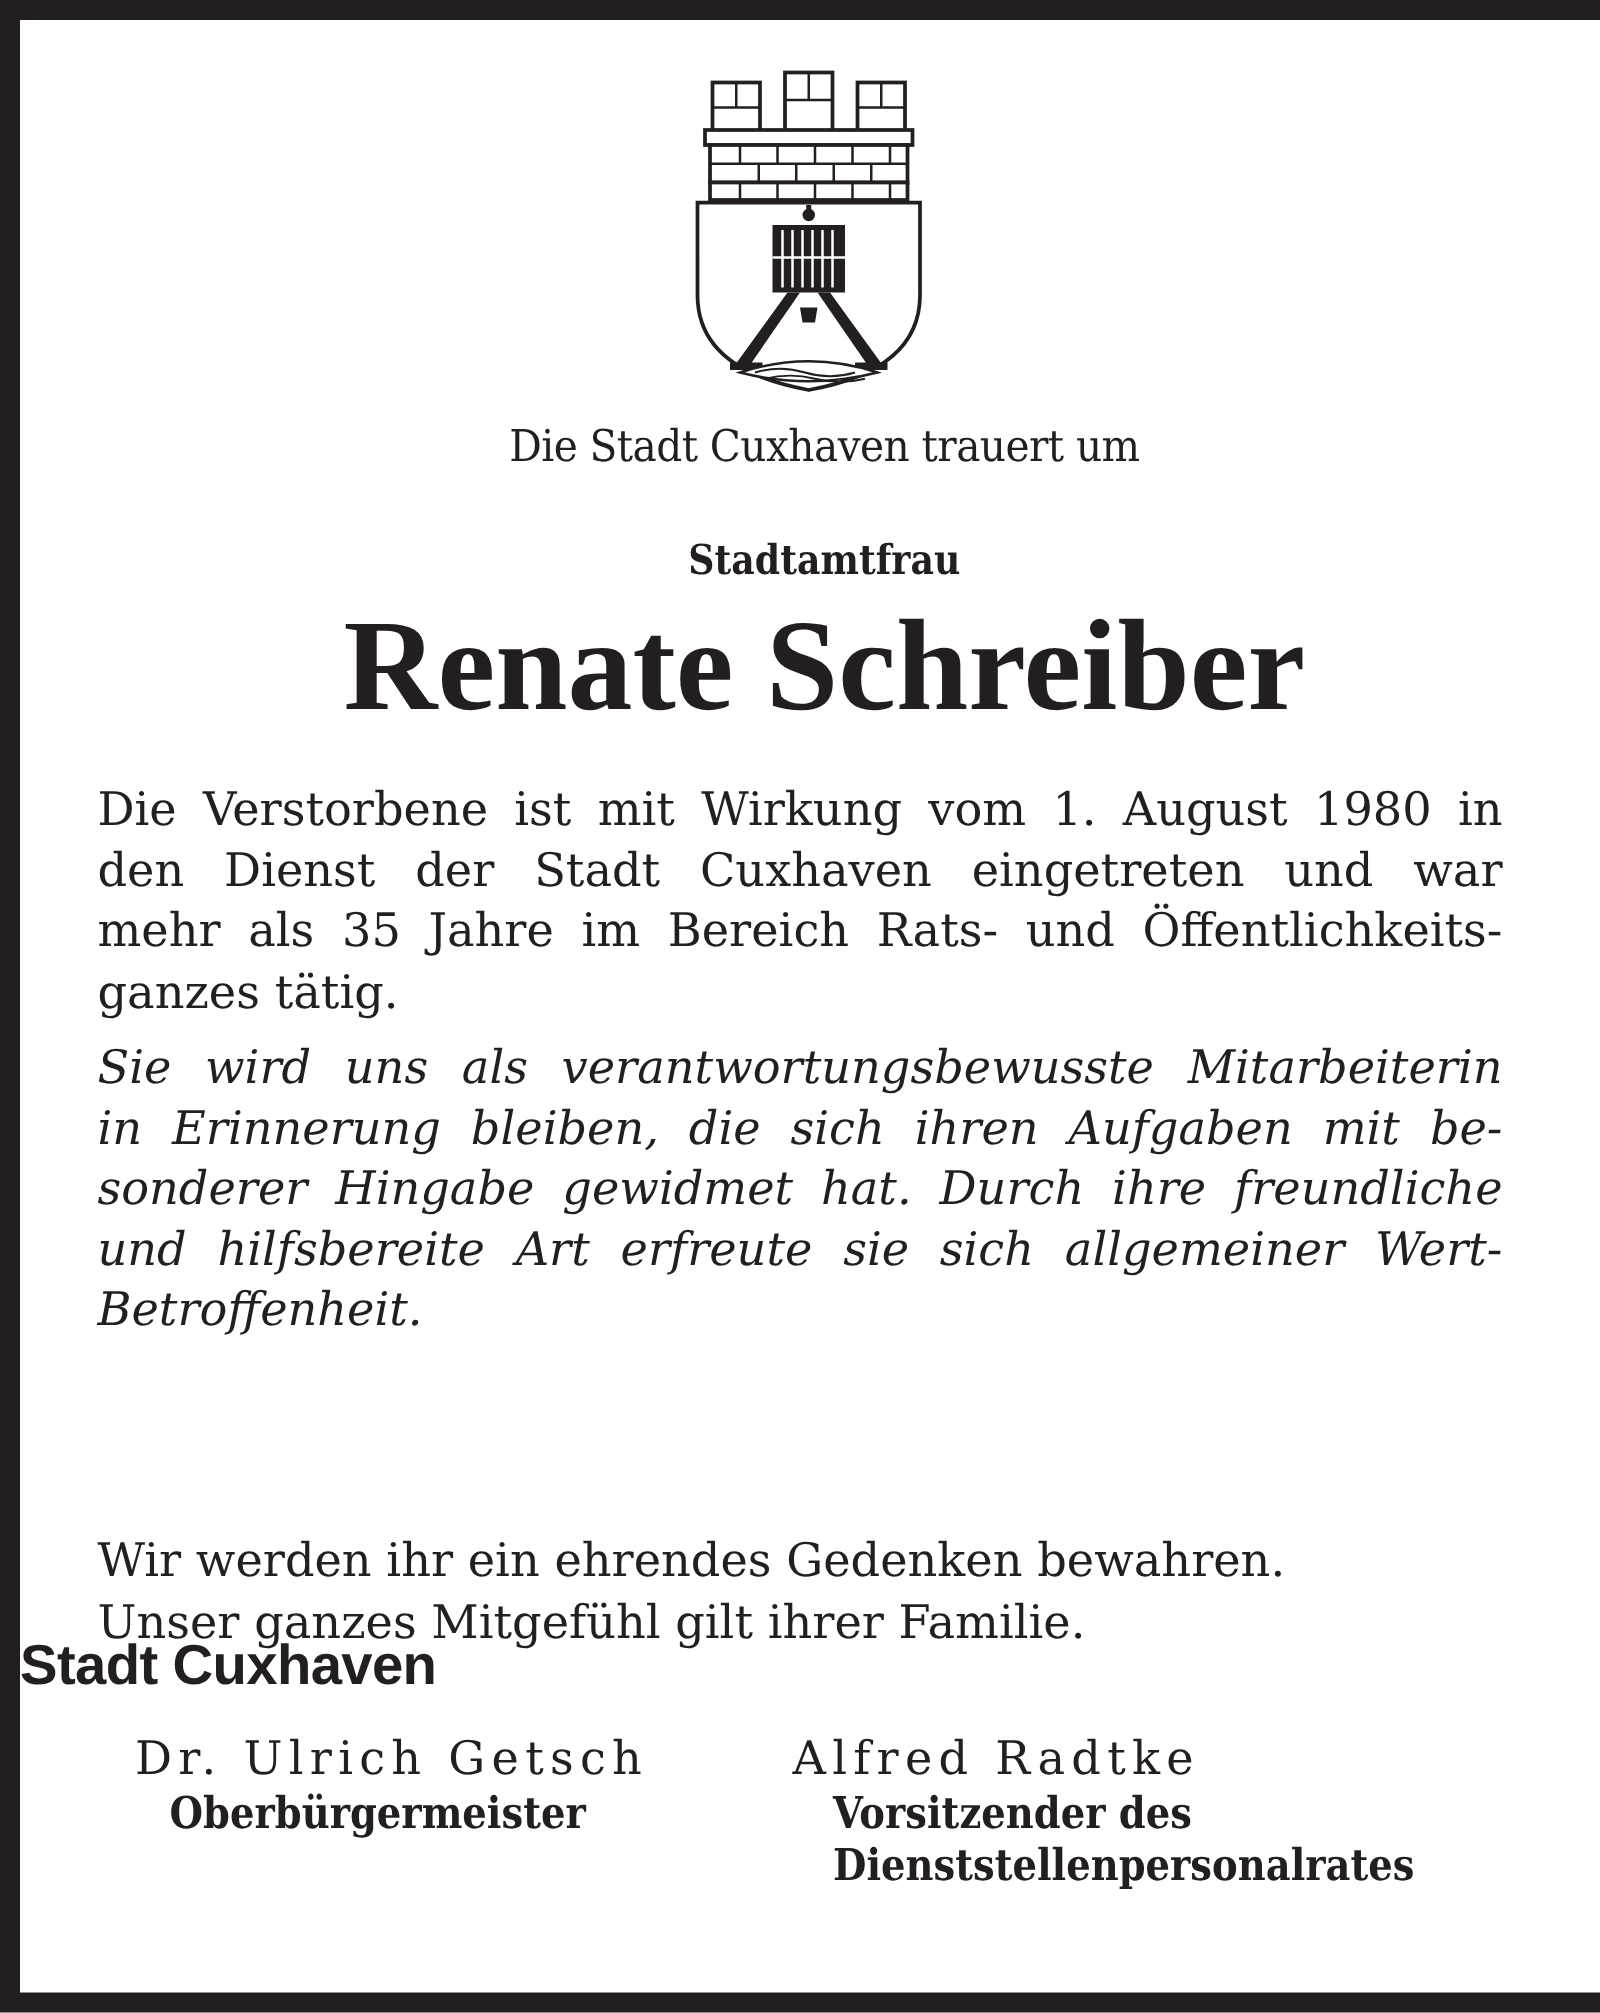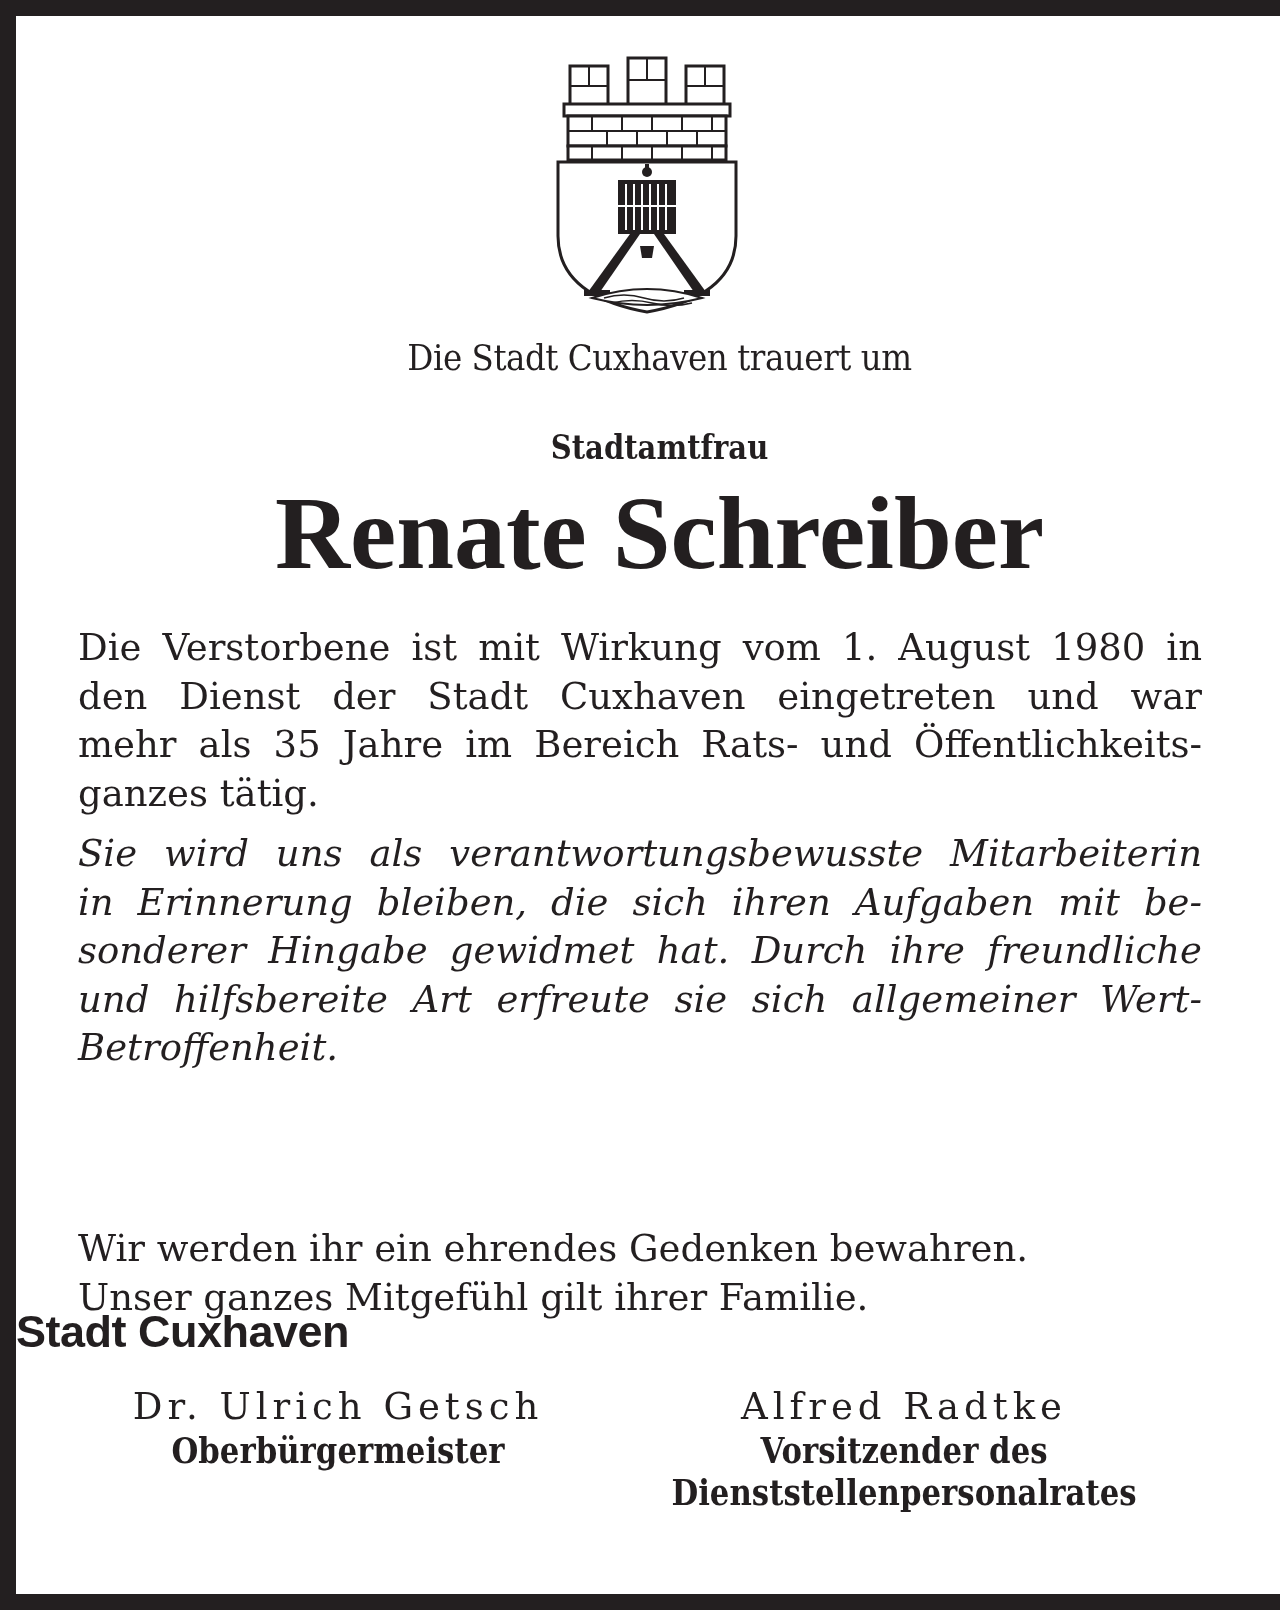--- a/index.html
+++ b/index.html
@@ -69,21 +69,21 @@
     position: absolute;
     left: 0; right: 0; top: 1290px;
     text-align: left;
     font-family: "Liberation Sans", "DejaVu Sans", sans-serif;
     font-weight: bold;
     font-size: 45px;
     letter-spacing: -0.5px;
   }
   .sig {
     position: absolute;
-    text-align: center;
+    text-align: left;
     top: 1368px;
   }
   .sig-left { left: 92px; width: 460px; }
   .sig-right { left: 618px; width: 540px; }
   .sig-name {
     display: block;
     font-size: 37px;
     letter-spacing: 5px;
     line-height: 46px;
   }

